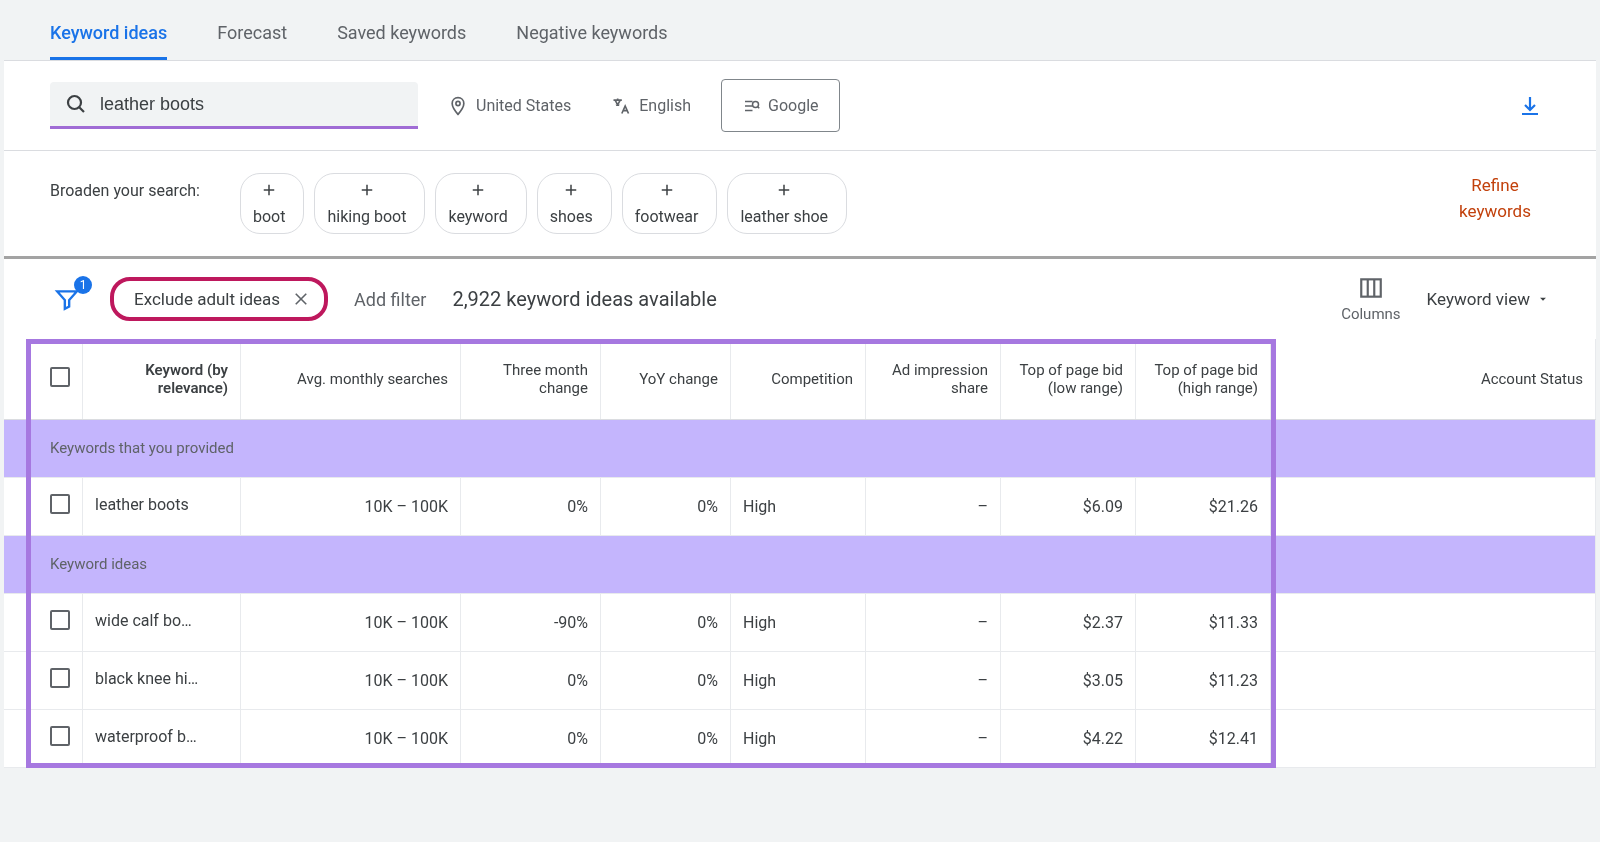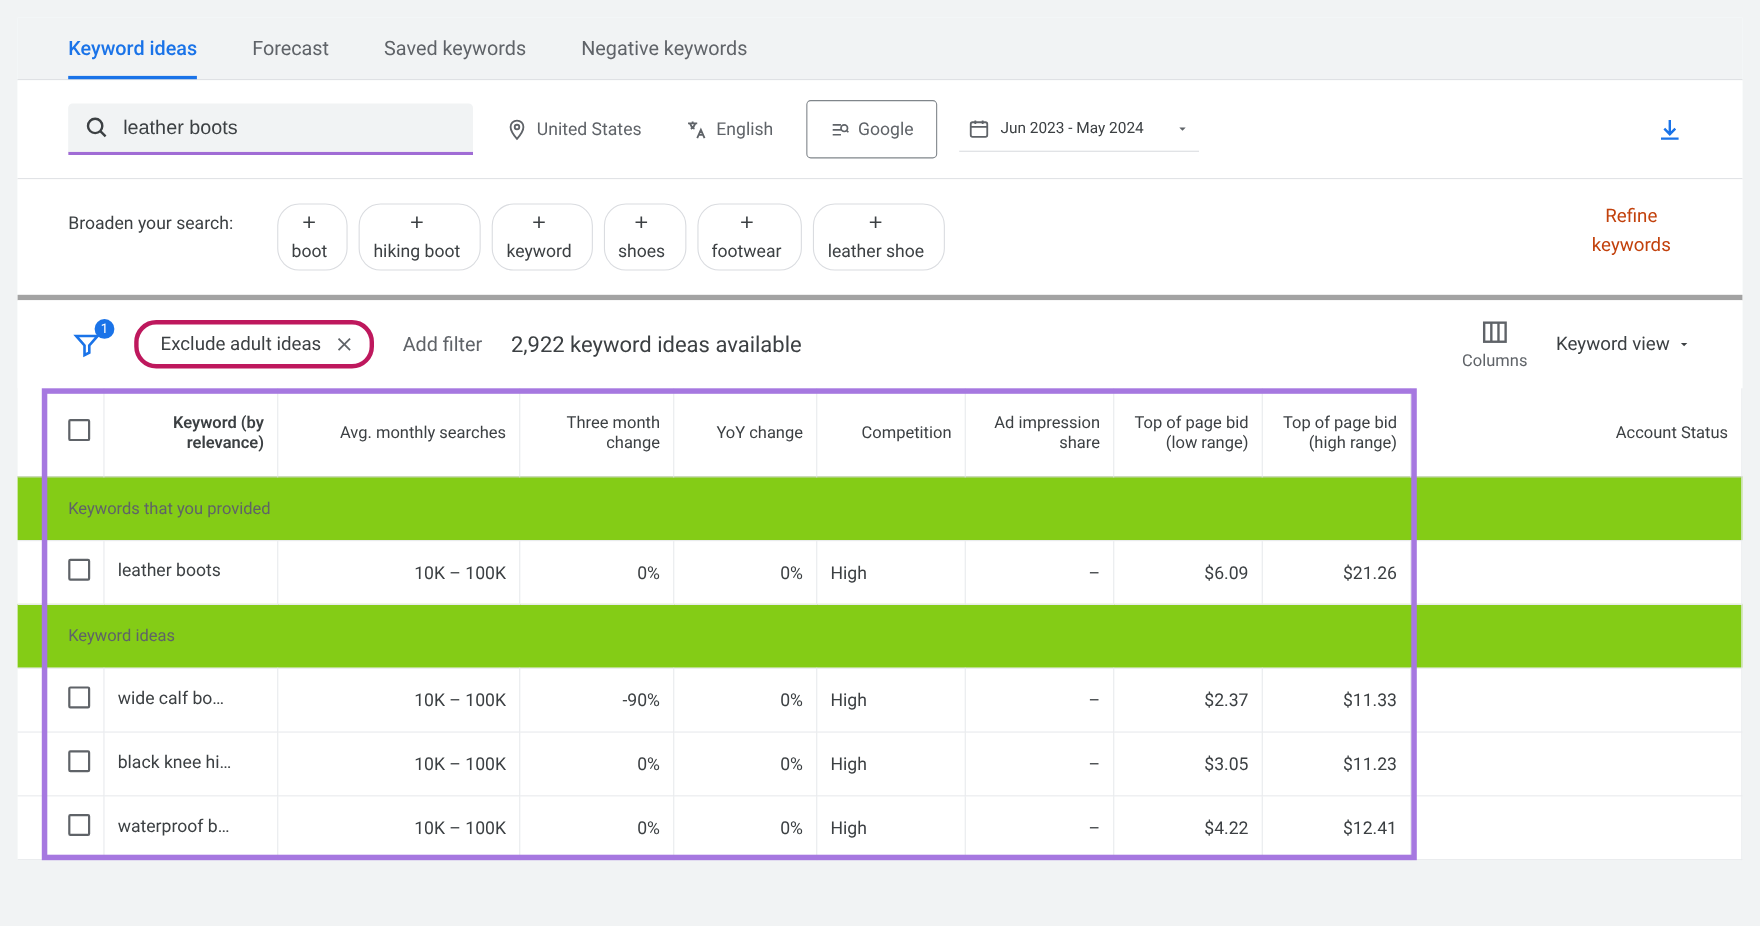--- a/index.html
+++ b/index.html
@@ -1,37 +1,37 @@
 <!DOCTYPE html>
 <html><head>
 <meta charset="utf-8">
 <style>
 * { box-sizing: border-box; margin: 0; padding: 0; }
 body { font-family: 'Google Sans', Roboto, Arial, sans-serif; background: #f1f3f4; color: #3c4043; font-size: 14px; }
-.app { background: #fff; margin: 16px; }
+.app { background: #fff; margin: 4px; }
 .top-pad { height: 0; background: #f1f3f4; }
 
 
 .tabs { display: flex; gap: 50px; padding: 0 46px; border-bottom: 1px solid #dadce0; background: #f1f3f4; }
 .tab { padding: 18px 0 14px; font-size: 18px; color: #5f6368; cursor: pointer; border-bottom: 3px solid transparent; }
 .tab.active { color: #1a73e8; font-weight: 500; border-bottom: 3px solid #1a73e8; }
 
 
 .filter-bar { display: flex; align-items: center; gap: 20px; padding: 18px 46px; border-bottom: 1px solid #dadce0; background:#fff; }
 .search-wrap { display: flex; align-items: center; background: #f1f3f4; border-radius: 4px 4px 0 0; padding: 10px 14px; width: 368px; border-bottom: 3px solid #a06cd5; position: relative; }
 .search-wrap svg { margin-right: 12px; flex-shrink:0; }
 .search-wrap input { border: none; background: transparent; font-size: 18px; outline: none; width: 100%; color: #3c4043; }
 .filter-item { display: flex; align-items: center; gap: 8px; color: #5f6368; font-size: 16px; padding: 8px 10px; }
 .filter-item.boxed { border: 1px solid #80868b; border-radius: 4px; padding: 16px 20px; }
 .date-item { display:flex; align-items:center; gap:10px; border-bottom:1px solid #dadce0; padding: 10px 8px; }
 .spacer { flex: 1; }
 .dl-icon { color: #1a73e8; cursor:pointer; padding:8px; }
 
 
-.broaden { display: flex; align-items: flex-start; gap: 20px; padding: 22px 46px; border-bottom: 5px solid #a3a3a3; background:#fff; }
+.broaden { display: flex; align-items: flex-start; gap: 20px; padding: 22px 46px; border-bottom: 3px solid #a3a3a3; background:#fff; }
 .broaden-label { color: #3c4043; font-size: 16px; width: 170px; padding-top:6px; line-height:1.5; }
 .chip-wrap { display: flex; flex-wrap: wrap; gap: 10px; flex:1; }
 .chip { display: inline-flex; align-items: center; gap: 8px; border: 1px solid #dadce0; border-radius: 20px; padding: 7px 18px 7px 12px; font-size: 16px; color: #3c4043; cursor:pointer;flex-direction:column; }
 .chip svg { width:18px; height:18px; }
 .refine { color: #c2410c; font-size: 17px; text-align: center; line-height: 1.5; cursor:pointer; width:110px; }
 
 
 .toolbar { display: flex; align-items: center; gap: 26px; padding: 16px 46px; background:#fff; }
 .funnel { position: relative; color: #1a73e8; cursor:pointer; padding:4px; }
 .funnel .badge { position: absolute; top: -6px; right: -8px; background: #1a73e8; color: #fff; border-radius: 50%; width: 18px; height: 18px; font-size: 12px; display:flex; align-items:center; justify-content:center; }
@@ -43,21 +43,21 @@
 
 
 .tbl-wrap { position: relative; }
 .hl-border { position: absolute; left: 22px; top: 0; width: 1250px; height: 100%; border: 5px solid #a678e0; pointer-events: none; z-index: 5; }
 .tbl { width: 100%; border-collapse: collapse; }
 .tbl th, .tbl td { padding: 0 12px; text-align: left; font-weight: 400; }
 .tbl th { font-size: 15px; color: #3c4043; height: 80px; border-bottom:1px solid #dadce0; border-right:1px solid #e8eaed; vertical-align: middle; text-align: right; }
 .tbl th.strong { font-weight: 600; }
 .tbl th.r, .tbl td.r { text-align: right; }
 .tbl td { font-size: 16px; color: #3c4043; height: 58px; border-bottom:1px solid #e8eaed; border-right:1px solid #e8eaed; }
-.tbl .sect td { background: #84cc16; font-size: 15px; color:#5f6368; height:58px; }
+.tbl .sect td { background: #c4b5fd; font-size: 15px; color:#5f6368; height:58px; }
 .cb { width: 20px; height: 20px; border: 2px solid #5f6368; border-radius: 2px; display:inline-block; }
 .col-cb { width: 70px; padding-left: 46px !important; }
 .col-kw { width: 158px; }
 .trunc { white-space: nowrap; overflow: hidden; text-overflow: ellipsis; max-width: 118px; display:inline-block; }
 
 svg { display: inline-block; vertical-align: middle; }
 </style>
 </head>
 <body>
 
@@ -94,32 +94,20 @@
     </div>
     <div class="filter-item boxed">
       <svg width="18" height="18" viewBox="0 0 24 24" fill="none" stroke="#5f6368" stroke-width="2">
           <line x1="4" y1="6" x2="14" y2="6"></line>
           <line x1="4" y1="12" x2="14" y2="12"></line>
           <line x1="4" y1="18" x2="14" y2="18"></line>
           <circle cx="18" cy="10" r="4"></circle>
           <line x1="21" y1="13" x2="23" y2="15"></line>
         </svg>
       <span>Google</span>
-    </div>
-    <div class="date-item">
-      <svg width="20" height="20" viewBox="0 0 24 24" fill="none" stroke="#5f6368" stroke-width="2">
-          <rect x="3" y="5" width="18" height="16" rx="2"></rect>
-          <line x1="3" y1="10" x2="21" y2="10"></line>
-          <line x1="8" y1="3" x2="8" y2="7"></line>
-          <line x1="16" y1="3" x2="16" y2="7"></line>
-        </svg>
-      <span>Jun 2023 - May 2024</span>
-      <svg width="14" height="14" viewBox="0 0 24 24" fill="#5f6368" style="margin-left:18px;">
-          <path d="M7 10l5 5 5-5z"></path>
-        </svg>
     </div>
     <div class="spacer"></div>
     <div class="dl-icon">
       <svg width="24" height="24" viewBox="0 0 24 24" fill="none" stroke="#1a73e8" stroke-width="2.2">
           <path d="M12 3v12M7 11l5 5 5-5M4 20h16"></path>
         </svg>
     </div>
   </div>
 
   <div class="broaden">

